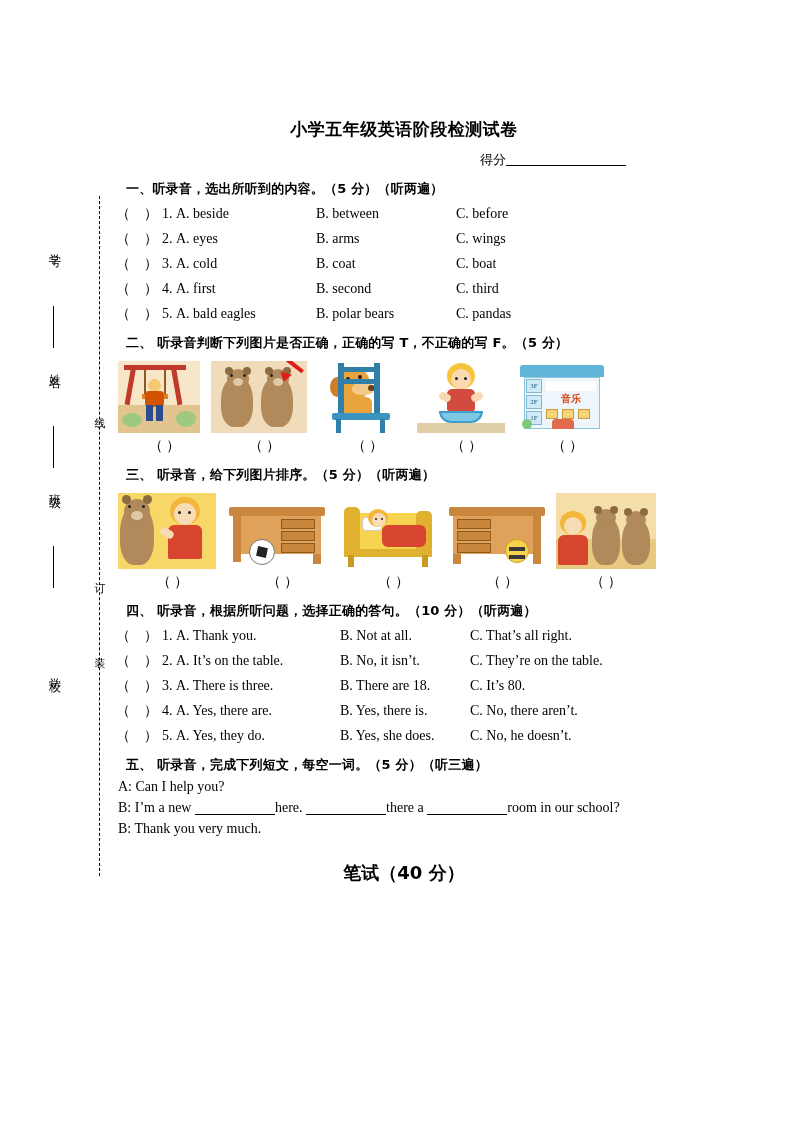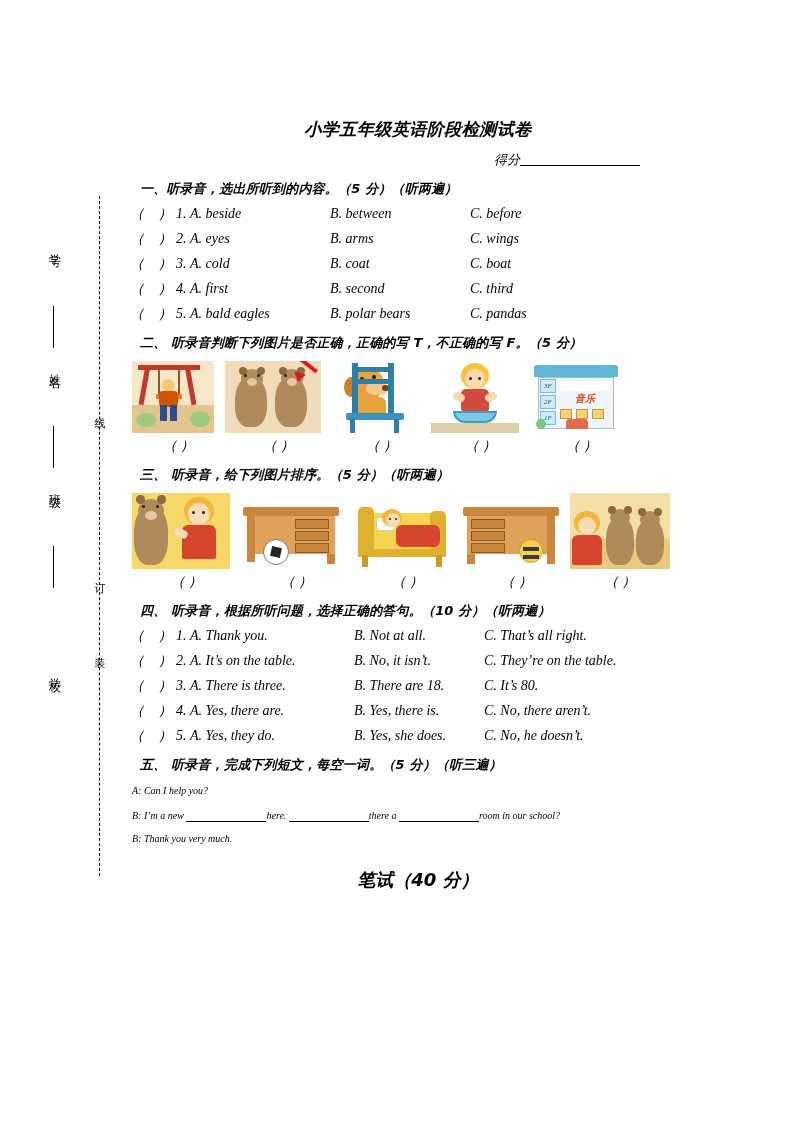--- a/index.html
+++ b/index.html
@@ -57,24 +57,23 @@
     writing-mode: vertical-rl;
     text-orientation: upright;
     font-size: 11px;
     letter-spacing: 2px;
     white-space: nowrap;
   }
 
   
   .content {
     position: absolute;
-    left: 118px;
+    left: 104px;
     top: 0;
     width: 600px;
-    font-style: italic;
   }
 
   .doc-title {
     text-align: center;
     font-family: "DejaVu Sans", sans-serif;
     font-weight: bold;
     font-size: 17px;
     margin-top: 118px;
     letter-spacing: 0.5px;
   }
@@ -144,22 +143,22 @@
     display: flex;
     font-size: 14px;
     margin-top: 4px;
   }
   .paren-row span {
     text-align: center;
     display: inline-block;
   }
 
   .fill-line {
-    font-size: 10px;
-    margin-top: 11px;
+    font-size: 14px;
+    margin-top: 5px;
     margin-left: 14px;
   }
   .ul {
     display: inline-block;
     border-bottom: 1px solid #000;
     height: 14px;
     vertical-align: -3px;
   }
   .final-head {
     text-align: center;

